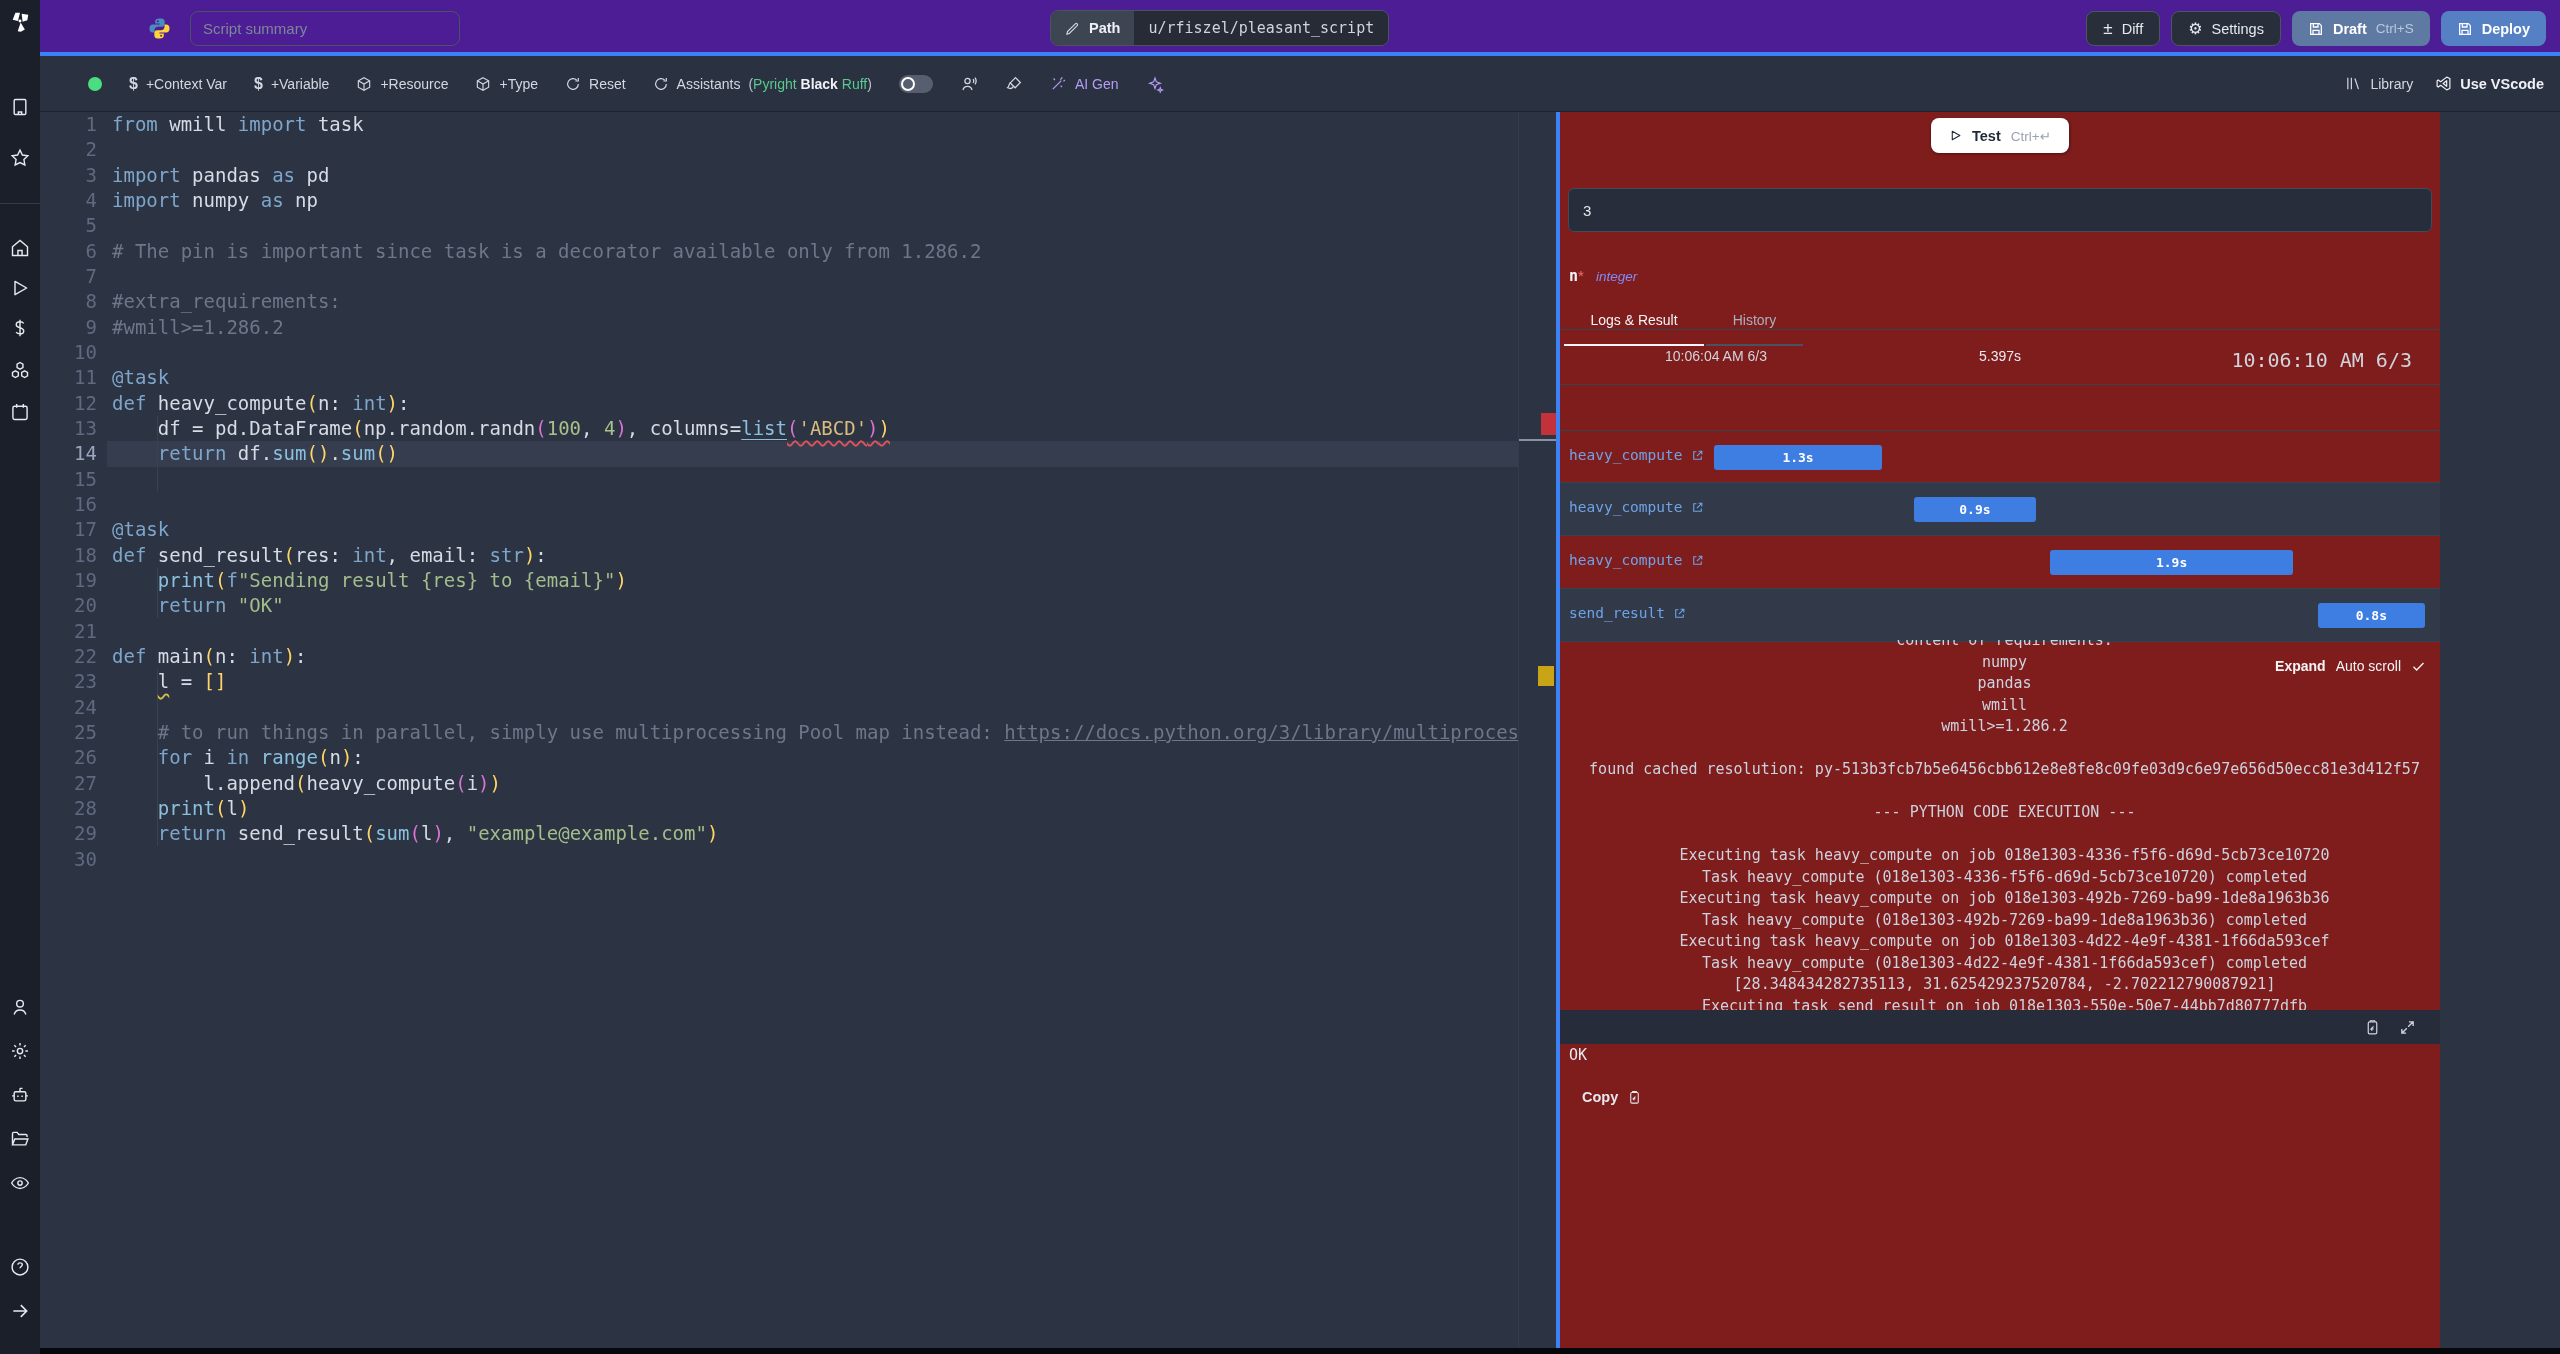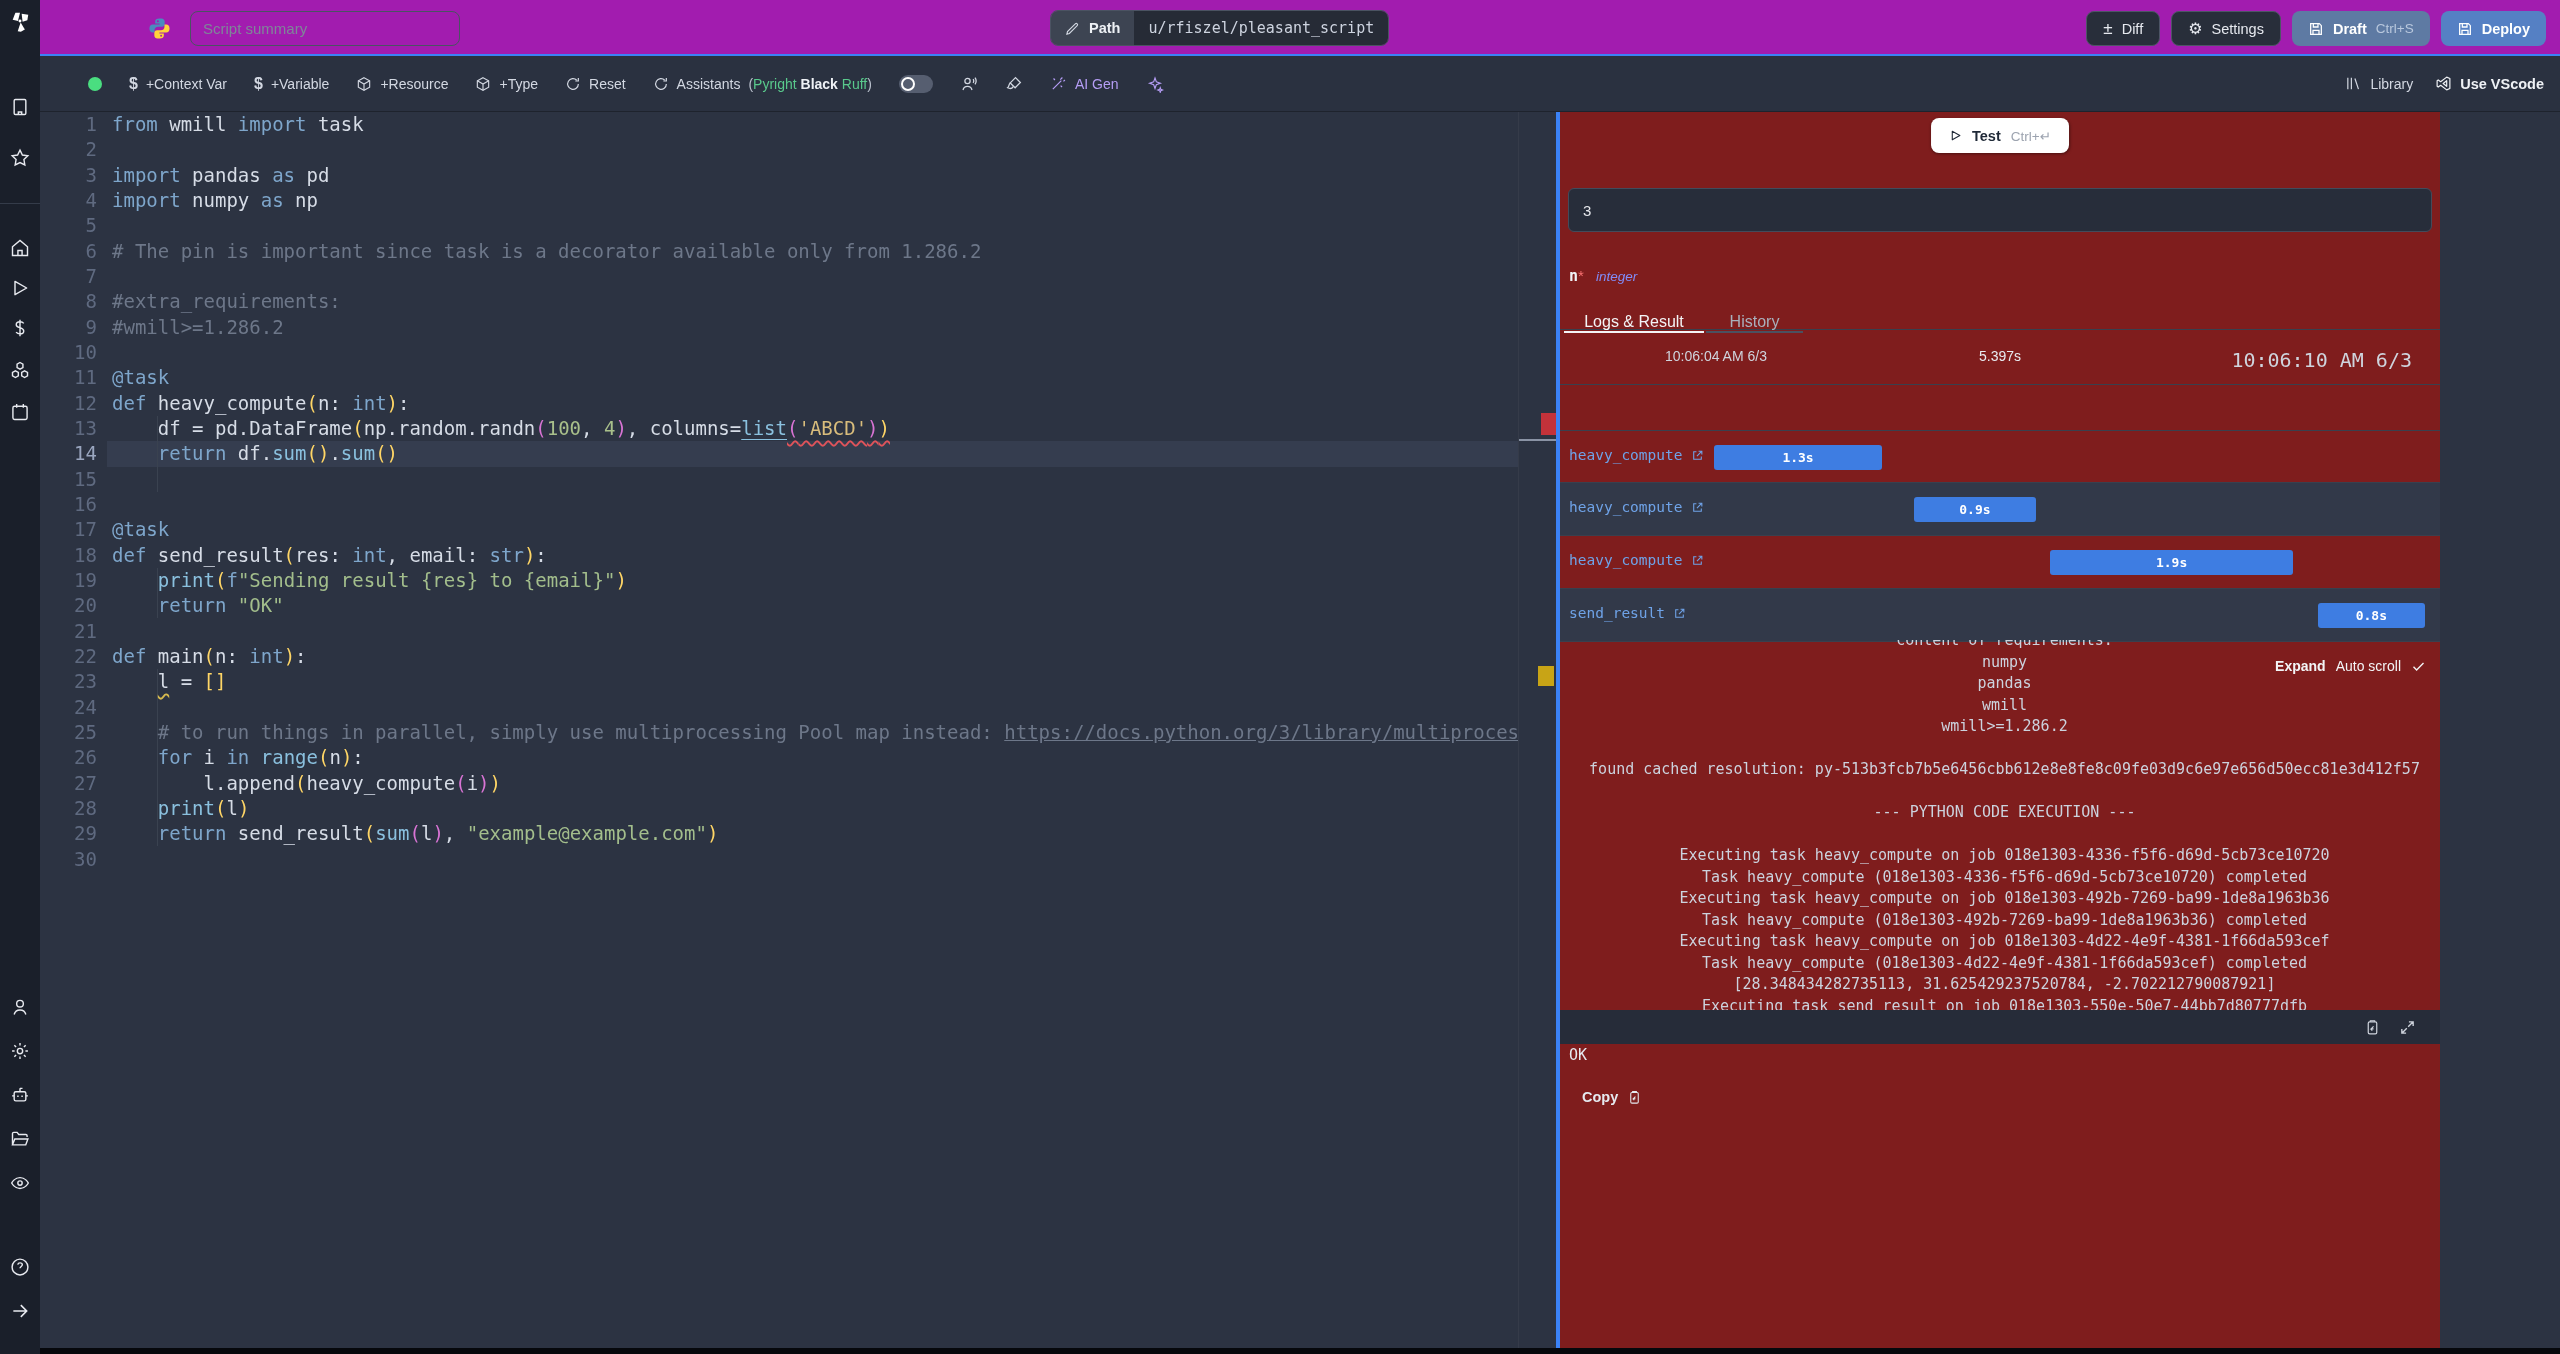--- a/index.html
+++ b/index.html
@@ -6,21 +6,21 @@
   html,body { width:2560px; height:1354px; }
   body { position:relative; background:#2c3342; font-family:"Liberation Sans", sans-serif; overflow:hidden; color:#d6dce6; }
   svg { display:block; }
 
   
   .sidebar { position:absolute; left:0; top:0; width:40px; height:1354px; background:#1a1f2a; z-index:30; }
   .side-icon { position:absolute; left:10px; width:20px; height:20px; color:#e8eaf0; }
   .side-divider { position:absolute; left:0; width:40px; height:1px; background:#343b49; }
 
   
-  .topbar { position:absolute; left:40px; top:0; right:0; height:56px; background:#a21caf; border-bottom:2px solid #3b82f6; z-index:20; }
+  .topbar { position:absolute; left:40px; top:0; right:0; height:56px; background:#4c1d95; border-bottom:4px solid #3b82f6; z-index:20; }
   .py-icon { position:absolute; left:108px; top:17px; width:23px; height:23px; }
   .summary-input { position:absolute; left:150px; top:11px; width:270px; height:35px; background:transparent; border:1px solid #4b5362; border-radius:8px; color:#e6e9ef; font-size:15px; padding:0 12px; }
   .summary-input::placeholder { color:#7e8798; }
   .path-chip { position:absolute; left:1010px; top:10px; height:36px; display:flex; align-items:stretch; border:1px solid #4b5362; border-radius:8px; overflow:hidden; }
   .path-label { display:flex; align-items:center; gap:9px; background:#3d4452; padding:0 14px; color:#eef1f5; font-weight:bold; font-size:14.5px; }
   .path-value { display:flex; align-items:center; background:#262b36; padding:0 14px; font-family:"DejaVu Sans Mono", monospace; font-size:15px; color:#ced4e0; }
   .tb-right { position:absolute; right:14px; top:11px; display:flex; gap:11px; }
   .btn { display:flex; align-items:center; gap:9px; height:35px; padding:0 16px; border-radius:8px; font-size:14.5px; color:#e6e9ef; background:#282e3a; border:1px solid #4d5565; cursor:pointer; }
   .btn.primary-muted { background:#5e7aa3; border:none; color:#fff; font-weight:bold; }
   .btn.primary { background:#5580c4; border:none; color:#fff; font-weight:bold; }
@@ -67,21 +67,21 @@
   .panel { position:absolute; left:1556px; top:112px; width:884px; height:1242px; background:#7f1d1d; border-left:4px solid #3b82f6; }
   .test-btn { position:absolute; left:50%; transform:translateX(-50%); top:6px; height:35px; display:flex; align-items:center; gap:10px; background:#fff; border-radius:8px; padding:0 18px; box-shadow:0 1px 3px rgba(0,0,0,.4); cursor:pointer; }
   .test-btn .t { font-size:14.5px; font-weight:bold; color:#1f2937; }
   .test-btn .s { font-size:13.5px; color:#9ca3af; }
   .arg-label { position:absolute; left:9px; top:155px; font-size:15px; }
   .arg-label .nm { font-family:"DejaVu Sans Mono", monospace; font-weight:bold; color:#f1f3f7; }
   .arg-label .req { color:#f87171; }
   .arg-label .ty { font-style:italic; color:#818cf8; font-size:13.5px; margin-left:8px; }
   .arg-input { position:absolute; left:8px; right:8px; top:76px; height:44px; background:#272d3a; border:1px solid #434b5b; border-radius:6px; color:#e5e7eb; font-size:15px; padding:0 14px; }
   .tabs { position:absolute; left:0; right:0; top:184px; height:34px; border-bottom:1px solid #39404e; }
-  .tab { position:absolute; top:3px; height:34px; display:flex; align-items:flex-end; justify-content:center; font-size:16px; cursor:pointer; }
+  .tab { position:absolute; top:16px; height:34px; display:flex; align-items:flex-start; justify-content:center; font-size:14px; cursor:pointer; }
   .tab.active { color:#f3f4f6; border-bottom:2px solid #f3f4f6; }
   .tab.idle { color:#a8b0bd; border-bottom:2px solid #4a5160; }
   .times-row { position:absolute; left:0; right:0; top:218px; height:55px; border-bottom:1px solid #39404e; font-size:14px; color:#cfd4dd; }
   .times-row .start { position:absolute; left:105px; top:18px; }
   .times-row .dur { position:absolute; left:0; right:0; top:18px; text-align:center; color:#e8ebf1; }
   .times-row .end { position:absolute; right:28px; top:18px; font-family:"DejaVu Sans Mono", monospace; font-size:20px; }
   .legend-row { position:absolute; left:0; right:0; top:273px; height:45px; display:flex; align-items:center; justify-content:flex-end; gap:12px; padding-right:18px; font-size:13.5px; color:#b9bfca; }
   .swatch { width:18px; height:18px; border-radius:2px; }
   .legend-gap { width:14px; }
   .timeline { position:absolute; left:0; right:0; top:318px; }

